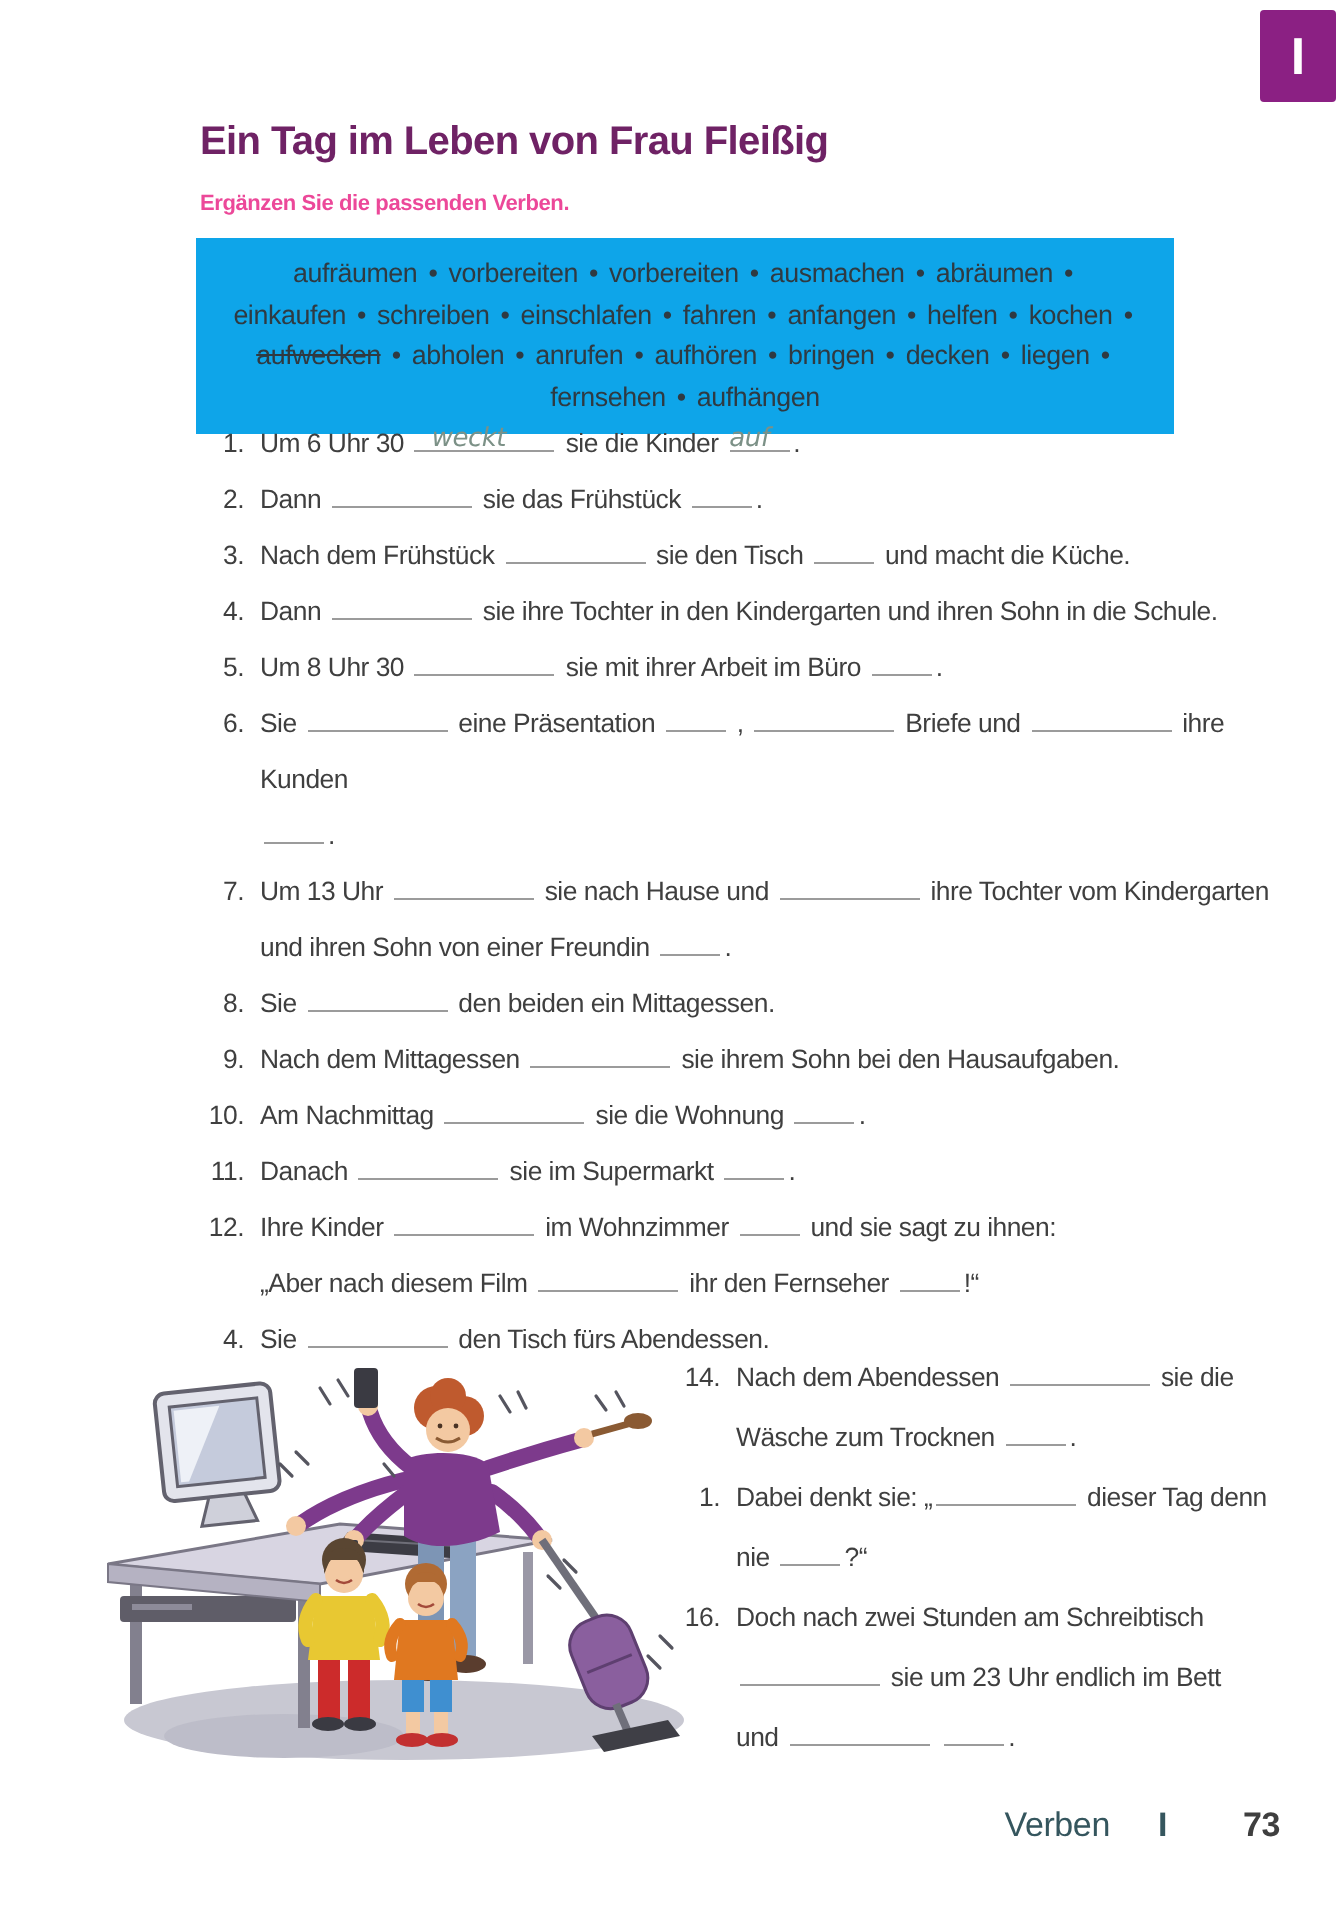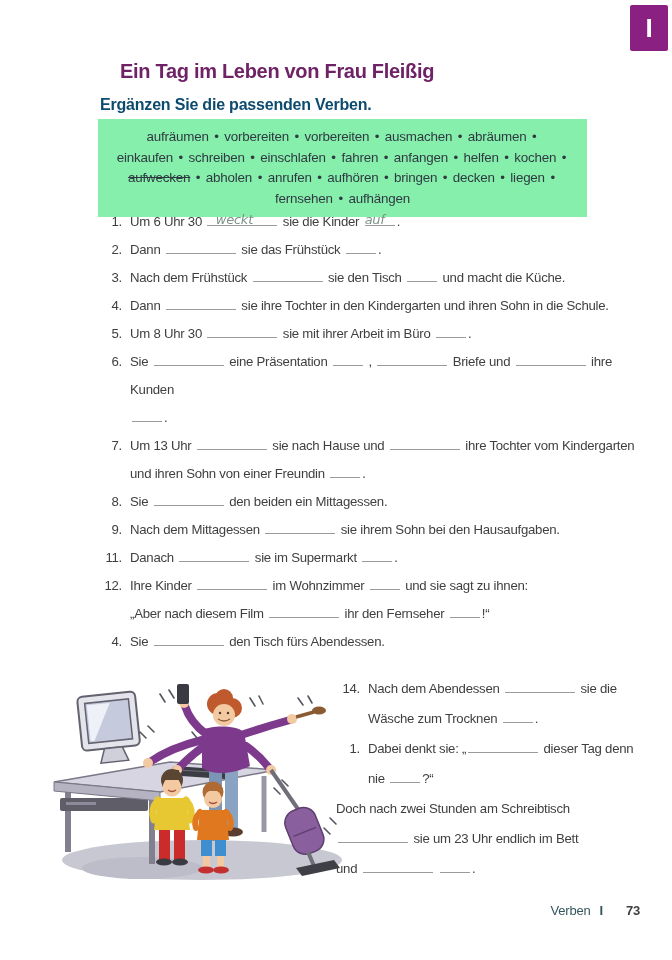--- a/index.html
+++ b/index.html
@@ -7,29 +7,29 @@
     width:672px;height:960px;position:relative;background:#ffffff;
     font-family:"Liberation Sans",sans-serif;color:#3f3f3f;overflow:hidden;
   }
   .section-tab{
     position:absolute;top:5px;right:4px;width:38px;height:46px;
     background:#8b2083;color:#fff;display:flex;align-items:center;justify-content:center;
     font-size:26px;font-weight:bold;border-radius:2px;
   }
   .page-title{
     position:absolute;left:100px;top:60px;width:520px;
-    color:#6f2265;font-size:20px;font-weight:bold;letter-spacing:-0.3px;margin-left:20px;
+    color:#6f2265;font-size:20px;font-weight:bold;letter-spacing:-0.3px;
   }
   .instruction{
     position:absolute;left:100px;top:96px;width:520px;
-    color:#0c4a6e;font-size:16px;font-weight:bold;letter-spacing:-0.2px;
+    color:#ec4899;font-size:11px;font-weight:bold;letter-spacing:-0.2px;
   }
   .word-box{
     position:absolute;left:98px;top:119px;width:489px;
-    background:#86efac;padding:8px 14px;box-sizing:border-box;
+    background:#0ea5e9;padding:8px 14px;box-sizing:border-box;
     text-align:center;font-size:13.4px;line-height:20.5px;color:#2f3a42;
     letter-spacing:-0.2px;font-weight:500;
   }
   .wb-line{white-space:nowrap;}
   .wb-bullet{padding:0 2px;}
   .struck{text-decoration:line-through;margin-top:32px;}
   .ex-list{position:absolute;letter-spacing:-0.25px;}
   .ex-main{left:98px;top:208px;width:545px;font-size:13.2px;}
   .ex-right{left:336px;top:674px;width:332px;font-size:13.2px;}
   .ex-item{display:flex;line-height:28px;}
@@ -42,22 +42,22 @@
   }
   .blank.long{width:70px;}
   .blank.short{width:30px;text-decoration:underline;}
   .blank .fill{
     position:absolute;left:0;right:16px;bottom:-2px;text-align:center;
     font-style:italic;color:#7c9187;font-size:13px;line-height:15px;
     font-family:"DejaVu Sans",sans-serif;
   }
   .illustration{position:absolute;left:52px;top:670px;}
   .page-footer{
-    position:absolute;top:903px;right:32px;font-size:13px;color:#35565e;
-    display:flex;align-items:baseline;gap:9px;letter-spacing:-0.2px;
+    position:absolute;top:903px;right:32px;font-size:17px;color:#35565e;
+    display:flex;align-items:baseline;gap:24px;letter-spacing:-0.2px;
   }
   .footer-marker{font-weight:bold;}
   .footer-page{font-weight:bold;color:#3f3f3f;margin-left:14px;text-align:right;}
 </style>
 </head>
 <body>
 
 <div class="section-tab">
   <span>I</span>
 </div>
@@ -103,20 +103,24 @@
     </div>
     <div class="ex-item">
       <span class="ex-num">8.</span>
       <span class="ex-body">Sie <span class="blank long"></span> den beiden ein Mittagessen.</span>
     </div>
     <div class="ex-item">
       <span class="ex-num">9.</span>
       <span class="ex-body">Nach dem Mittagessen <span class="blank long"></span> sie ihrem Sohn bei den Hausaufgaben.</span>
     </div>
     <div class="ex-item">
+      <span class="ex-num">10.</span>
+      <span class="ex-body">Am Nachmittag <span class="blank long"></span> sie die Wohnung <span class="blank short"></span>.</span>
+    </div>
+    <div class="ex-item">
       <span class="ex-num">11.</span>
       <span class="ex-body">Danach <span class="blank long"></span> sie im Supermarkt <span class="blank short"></span>.</span>
     </div>
     <div class="ex-item">
       <span class="ex-num">12.</span>
       <span class="ex-body">Ihre Kinder <span class="blank long"></span> im Wohnzimmer <span class="blank short"></span> und sie sagt zu ihnen:<br>„Aber nach diesem Film <span class="blank long"></span> ihr den Fernseher <span class="blank short"></span>!“</span>
     </div>
     <div class="ex-item">
       <span class="ex-num">4.</span>
       <span class="ex-body">Sie <span class="blank long"></span> den Tisch fürs Abendessen.</span>
@@ -125,20 +129,21 @@
 <div class="ex-list ex-right" id="ex-right">
     <div class="ex-item">
       <span class="ex-num">14.</span>
       <span class="ex-body">Nach dem Abendessen <span class="blank long"></span> sie die<br>Wäsche zum Trocknen <span class="blank short"></span>.</span>
     </div>
     <div class="ex-item">
       <span class="ex-num">1.</span>
       <span class="ex-body">Dabei denkt sie: „<span class="blank long"></span> dieser Tag denn<br>nie <span class="blank short"></span>?“</span>
     </div>
     <div class="ex-item">
+      <span class="ex-num">16.</span>
       <span class="ex-body">Doch nach zwei Stunden am Schreibtisch<br><span class="blank long"></span> sie um 23 Uhr endlich im Bett<br>und <span class="blank long"></span> <span class="blank short"></span>.</span>
     </div>
   </div>
 
 <div class="illustration">
   <svg width="292" height="214" viewBox="0 0 292 214">
 
     <ellipse cx="150" cy="190" rx="140" ry="20" fill="#c8c8d2"></ellipse>
     <ellipse cx="90" cy="198" rx="60" ry="11" fill="#bdbdc9"></ellipse>
 

